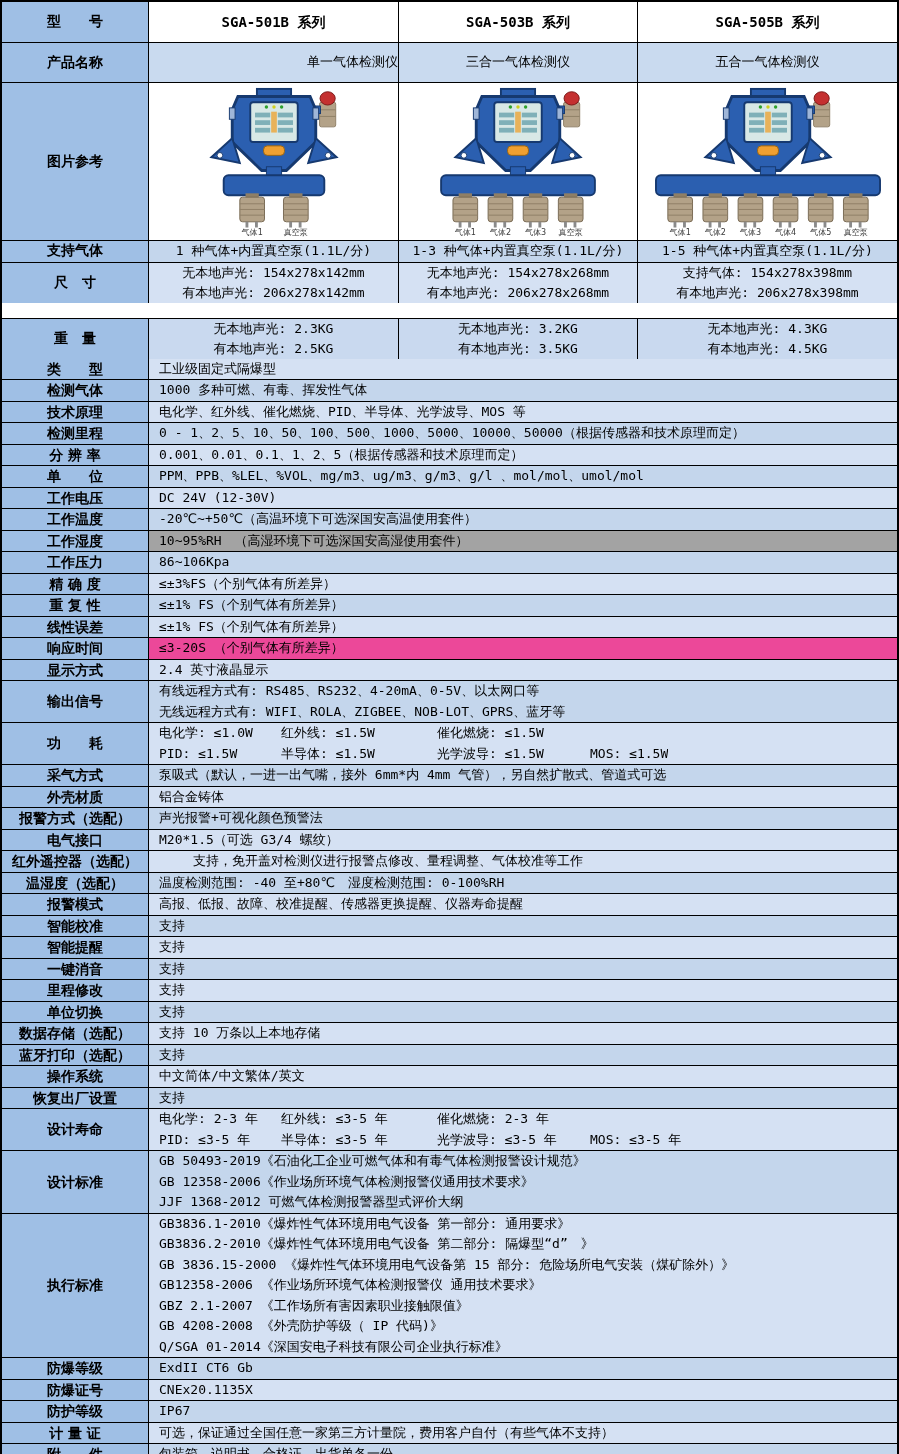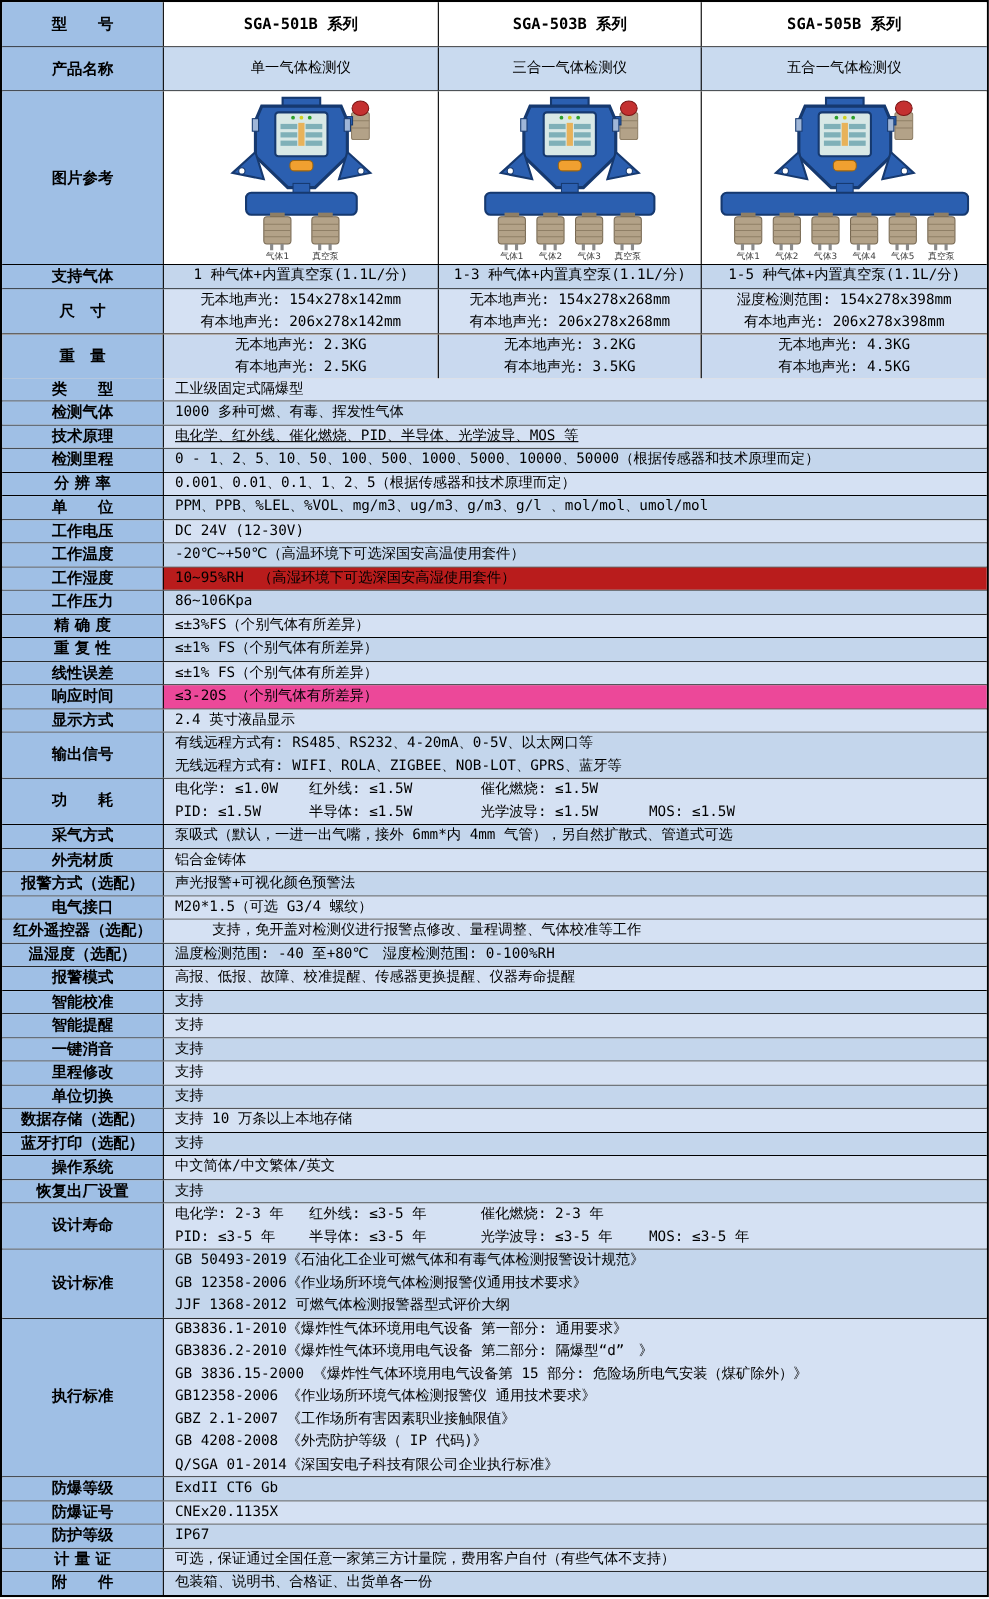--- a/index.html
+++ b/index.html
@@ -41,21 +41,21 @@
       <div class="cell model-cell">
         <div class="line">SGA-503B 系列</div>
       </div>
       <div class="cell model-cell">
         <div class="line">SGA-505B 系列</div>
       </div>
     </div>
 
   <div class="row cols4 h-header" style="background:#C9DAEF;">
     <div class="cell label-cell">产品名称</div>
-  <div class="cell content center" style="background: rgb(201, 218, 239);">
+  <div class="cell content center" style="background: rgb(201, 218, 239); align-items: flex-end;">
         <div class="line">单一气体检测仪</div>
       </div>
       <div class="cell content center" style="background: rgb(201, 218, 239);">
         <div class="line">三合一气体检测仪</div>
       </div>
       <div class="cell content center" style="background: rgb(201, 218, 239);">
         <div class="line">五合一气体检测仪</div>
       </div>
     </div>
 
@@ -305,26 +305,26 @@
     <div class="cell label-cell">尺　寸</div>
   <div class="cell content center" style="background: rgb(213, 225, 243);">
         <div class="dim-line">无本地声光: 154x278x142mm</div>
         <div class="dim-line">有本地声光: 206x278x142mm</div>
       </div>
       <div class="cell content center" style="background: rgb(213, 225, 243);">
         <div class="dim-line">无本地声光: 154x278x268mm</div>
         <div class="dim-line">有本地声光: 206x278x268mm</div>
       </div>
       <div class="cell content center" style="background: rgb(213, 225, 243);">
-        <div class="dim-line">湿度检测范围: 154x278x398mm</div>
+        <div class="dim-line">支持气体: 154x278x398mm</div>
         <div class="dim-line">有本地声光: 206x278x398mm</div>
       </div>
     </div>
 
-  <div class="row cols4" style="background:#fdba74;">
+  <div class="row cols4" style="background:#b91c1c;margin-top:15px;">
     <div class="cell label-cell">重　量</div>
   <div class="cell content center" style="background: rgb(201, 217, 239);">
         <div class="dim-line">无本地声光: 2.3KG</div>
         <div class="dim-line">有本地声光: 2.5KG</div>
       </div>
       <div class="cell content center" style="background: rgb(201, 217, 239);">
         <div class="dim-line">无本地声光: 3.2KG</div>
         <div class="dim-line">有本地声光: 3.5KG</div>
       </div>
       <div class="cell content center" style="background: rgb(201, 217, 239);">
@@ -347,21 +347,21 @@
           <div class="line">检测气体</div>
         </div>
         <div class="cell content left-pad" style="background: rgb(196, 214, 236);">
           <div class="line">1000 多种可燃、有毒、挥发性气体</div>
         </div>
       </div>
       <div class="row cols2">
         <div class="cell label-cell">
           <div class="line">技术原理</div>
         </div>
-        <div class="cell content left-pad" style="background: rgb(213, 225, 243); text-decoration: underline;">
+        <div class="cell content left-pad" style="background: rgb(213, 225, 243);">
           <div class="line">电化学、红外线、催化燃烧、PID、半导体、光学波导、MOS 等</div>
         </div>
       </div>
       <div class="row cols2">
         <div class="cell label-cell">
           <div class="line">检测里程</div>
         </div>
         <div class="cell content left-pad" style="background: rgb(196, 214, 236);">
           <div class="line">0 - 1、2、5、10、50、100、500、1000、5000、10000、50000（根据传感器和技术原理而定）</div>
         </div>
@@ -395,21 +395,21 @@
           <div class="line">工作温度</div>
         </div>
         <div class="cell content left-pad" style="background: rgb(196, 214, 236);">
           <div class="line">-20℃~+50℃（高温环境下可选深国安高温使用套件）</div>
         </div>
       </div>
       <div class="row cols2">
         <div class="cell label-cell">
           <div class="line">工作湿度</div>
         </div>
-        <div class="cell content left-pad" style="background: #b91c1c;">
+        <div class="cell content left-pad" style="background: #a3a3a3;">
           <div class="line">10~95%RH　（高湿环境下可选深国安高湿使用套件）</div>
         </div>
       </div>
       <div class="row cols2">
         <div class="cell label-cell">
           <div class="line">工作压力</div>
         </div>
         <div class="cell content left-pad" style="background: rgb(196, 214, 236);">
           <div class="line">86~106Kpa</div>
         </div>

